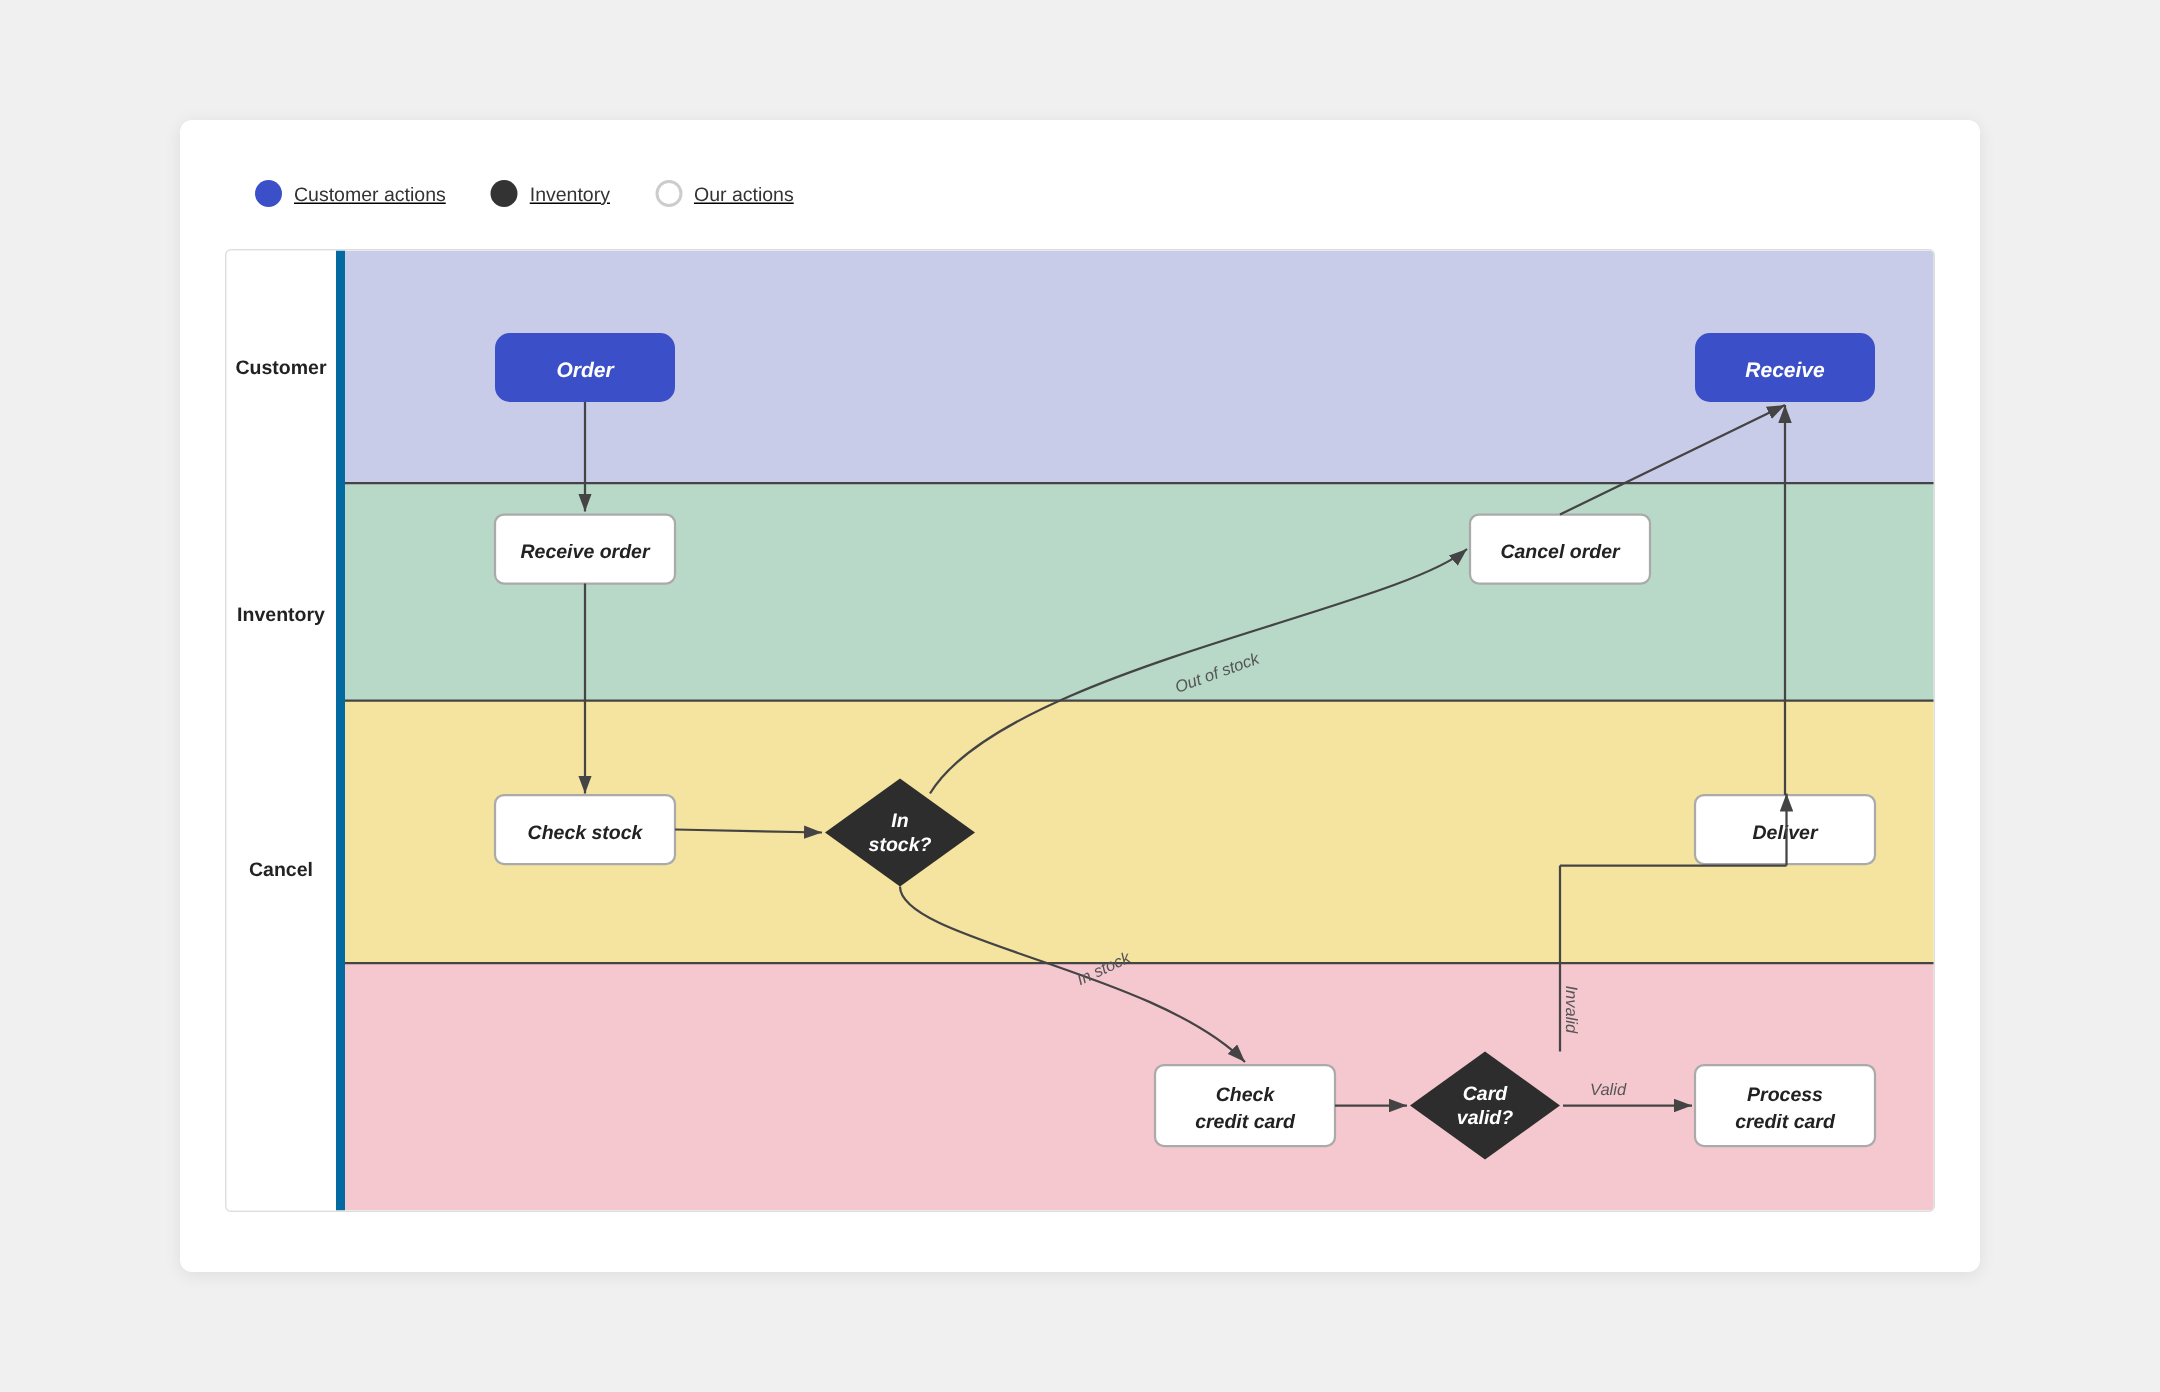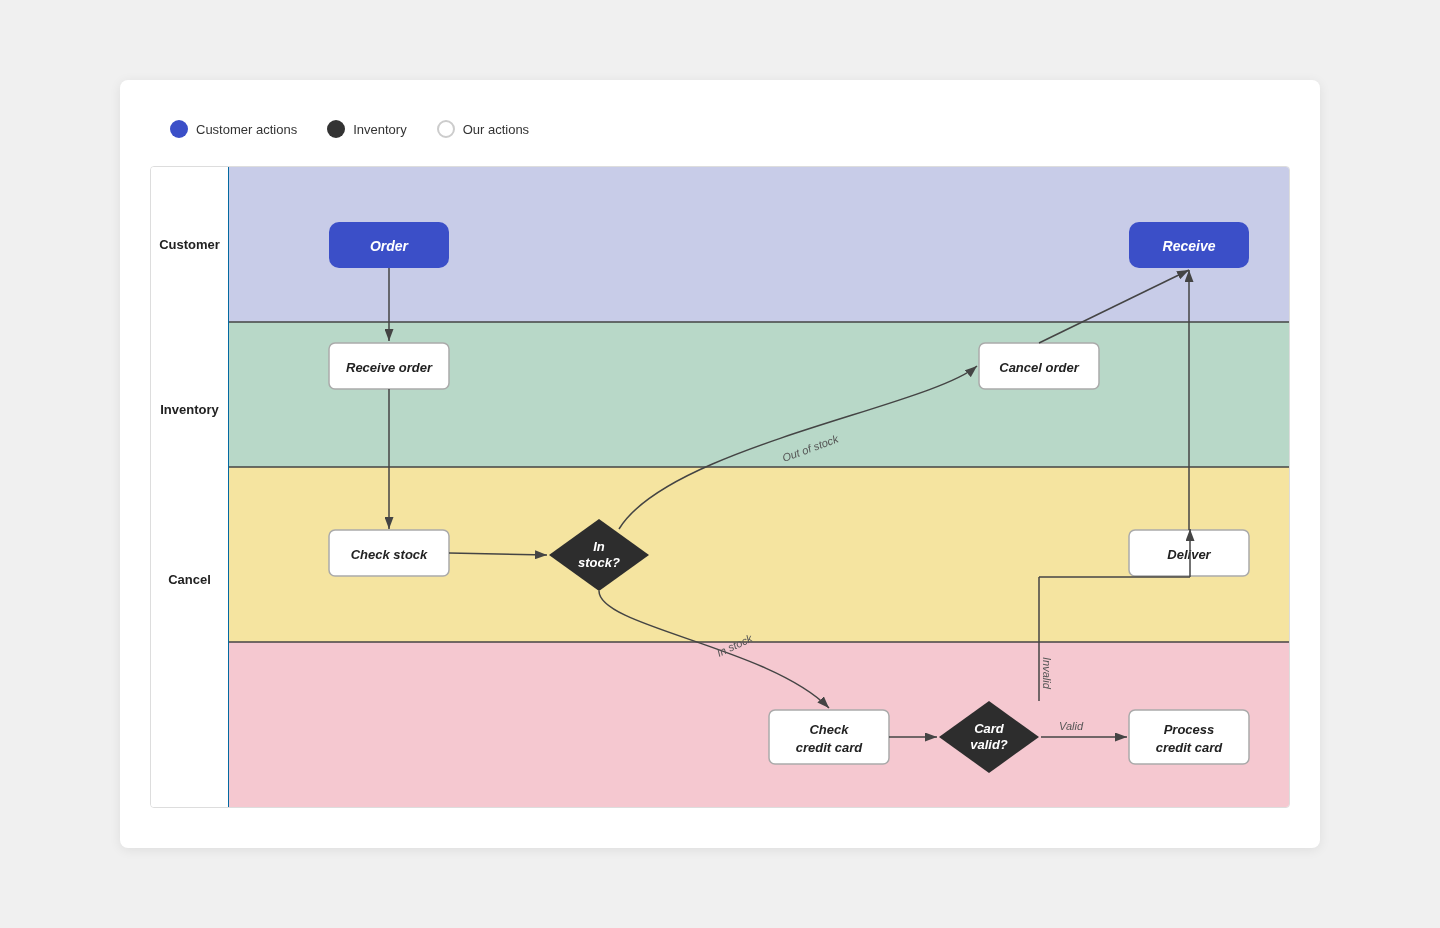--- a/index.html
+++ b/index.html
@@ -21,20 +21,21 @@
       box-shadow: 0 2px 12px rgba(0,0,0,0.08);
     }
 
     
     .legend {
       display: flex;
       align-items: center;
       gap: 30px;
       margin-bottom: 28px;
       padding-left: 20px;
+      text-decoration: underline;
     }
     .legend-item {
       display: flex;
       align-items: center;
       gap: 8px;
       font-size: 13px;
       color: #333;
     }
     .legend-dot {
       width: 18px;
@@ -52,21 +53,21 @@
       overflow: hidden;
       display: flex;
     }
 
     
     .lane-labels {
       width: 90px;
       background: white;
       display: flex;
       flex-direction: column;
-      border-right: 1px solid #0369a1;
+      border-right: 6px solid #0369a1;
     }
     .lane-label {
       display: flex;
       align-items: center;
       justify-content: center;
       font-size: 13px;
       font-weight: 600;
       color: #222;
       text-align: center;
       padding: 8px 6px;

